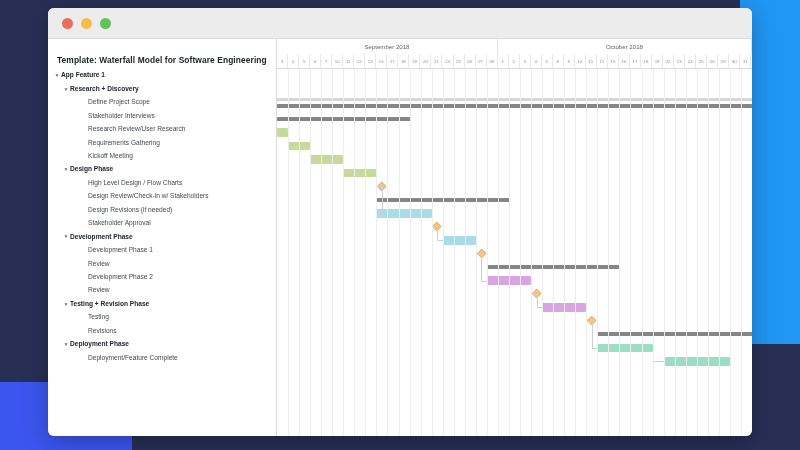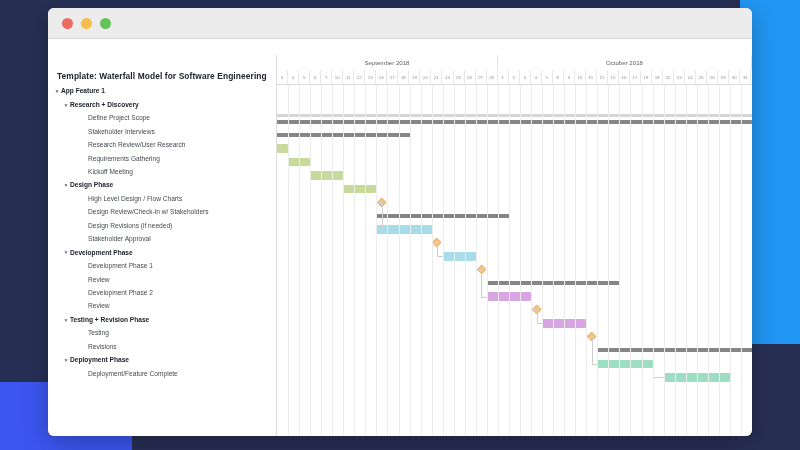--- a/index.html
+++ b/index.html
@@ -24,21 +24,21 @@
   #titlebar{
     height:30px;flex:0 0 30px;background:#ececed;
     border-bottom:1px solid #d9d9da;
     display:flex;align-items:center;padding-left:14px;gap:8px;
   }
   .light{width:11px;height:11px;border-radius:50%;}
   .light.red{background:#ed6a5e;}
   .light.yellow{background:#f5bd4f;}
   .light.green{background:#61c454;}
 
-  #body-area{flex:1;display:flex;min-height:0;background:#b91c1c;margin-top:16px;}
+  #body-area{flex:1;display:flex;min-height:0;background:#b91c1c;}
 
   
   #taskpane{
     width:228px;flex:0 0 228px;border-right:1px solid #dddddd;
     background:#fff;position:relative;
   }
   #title-row{
     height:30px;display:flex;align-items:flex-end;
     padding:0 0 4px 9px;box-sizing:border-box;
   }

